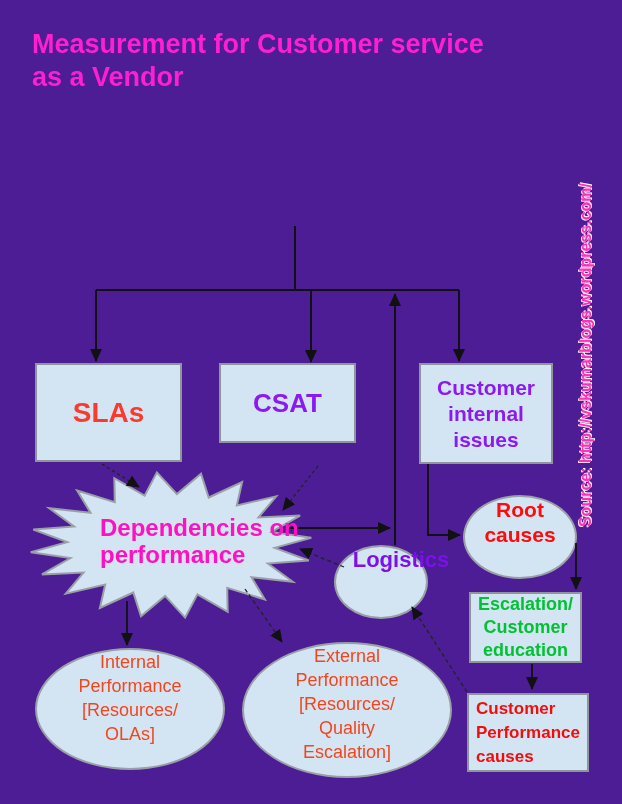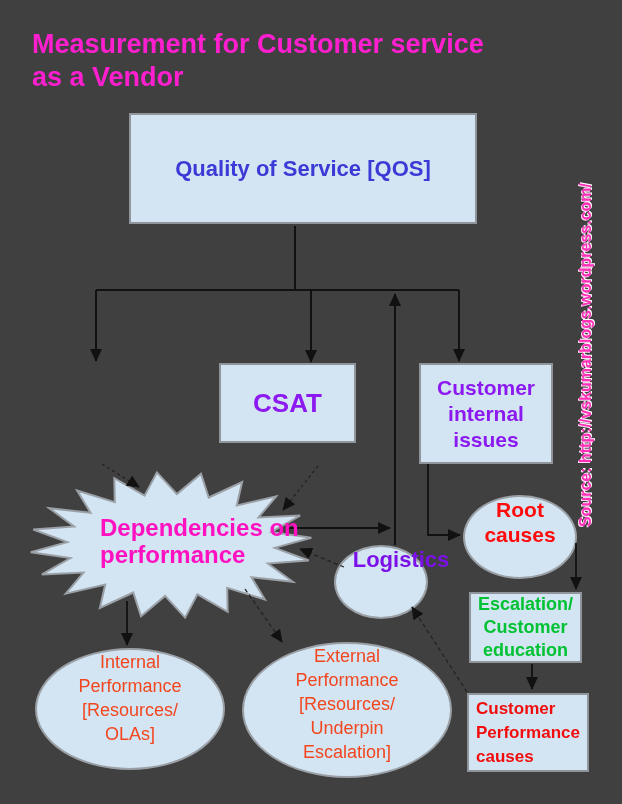--- a/index.html
+++ b/index.html
@@ -2,21 +2,21 @@
 <html><head>
 <meta charset="utf-8">
 <style>
   html,body{margin:0;padding:0;}
   body{
     font-family:"Liberation Sans","DejaVu Sans",sans-serif;
     background:#0F9D58;
   }
   #canvas{
     position:relative;width:622px;height:804px;
-    background:#404040;overflow:hidden;
+    background:#4c1d95;overflow:hidden;
   }
   
   #shape-layer{position:absolute;left:0;top:0;z-index:1;}
   .node{position:absolute;z-index:2;box-sizing:border-box;}
   #connector-layer{position:absolute;left:0;top:0;z-index:3;pointer-events:none;}
   .txt{position:absolute;z-index:4;}
 
   .box{
     background:#d3e5f3;border:2px solid #8f959b;
     display:flex;flex-direction:column;align-items:center;justify-content:center;
@@ -68,24 +68,24 @@
     <polygon id="starburst-poly" points="311.3,537.7 274.8,547.9 308.8,560.5 267.9,563.5 292.8,581.8 251.5,577.3 264.9,599.5 227.2,587.9 227.7,611.8 197.4,594.3 185.1,617.6 165.1,595.9 141.0,616.3 133.3,592.5 99.9,608.0 105.2,584.5 65.8,593.6 83.5,572.6 41.9,574.4 70.4,558.0 30.7,552.3 67.2,542.1 33.2,529.5 74.1,526.5 49.2,508.2 90.5,512.7 77.1,490.5 114.8,502.1 114.3,478.2 144.6,495.7 156.9,472.4 176.9,494.1 201.0,473.7 208.7,497.5 242.1,482.0 236.8,505.5 276.2,496.4 258.5,517.4 300.1,515.6 271.6,532.0" fill="#d3e5f3" stroke="#9aa0a6" stroke-width="2"></polygon>
   </svg>
 
   <div class="txt" id="title">
     <div>Measurement for Customer service</div>
     <div>as a Vendor</div>
   </div>
 
   <div class="txt" id="source-credit">Source: http://vskumarblogs.wordpress.com/</div>
 
-  <div class="node box" id="qos">
-    <div class="lbl bold">Quality of Service [QOS]</div>
+
+  <div class="node box" id="slas">
+    <div class="lbl bold">SLAs</div>
   </div>
-
 
   <div class="node box" id="csat">
     <div class="lbl bold">CSAT</div>
   </div>
 
   <div class="node box bold" id="cii">
     <div>Customer</div>
     <div>internal</div>
     <div>issues</div>
   </div>
@@ -120,21 +120,21 @@
     <div>Internal</div>
     <div>Performance</div>
     <div>[Resources/</div>
     <div>OLAs]</div>
   </div>
 
   <div class="node ellipse" id="external-perf">
     <div>External</div>
     <div>Performance</div>
     <div>[Resources/</div>
-    <div>Underpin</div>
+    <div>Quality</div>
     <div>Escalation]</div>
   </div>
 
   <svg id="connector-layer" width="622" height="804">
     <defs>
       <marker id="ah" markerUnits="userSpaceOnUse" markerWidth="14" markerHeight="12" refX="12" refY="6" orient="auto">
         <path d="M0,0 L13,6 L0,12 Z" fill="#111"></path>
       </marker>
     </defs>
     <g fill="none">

